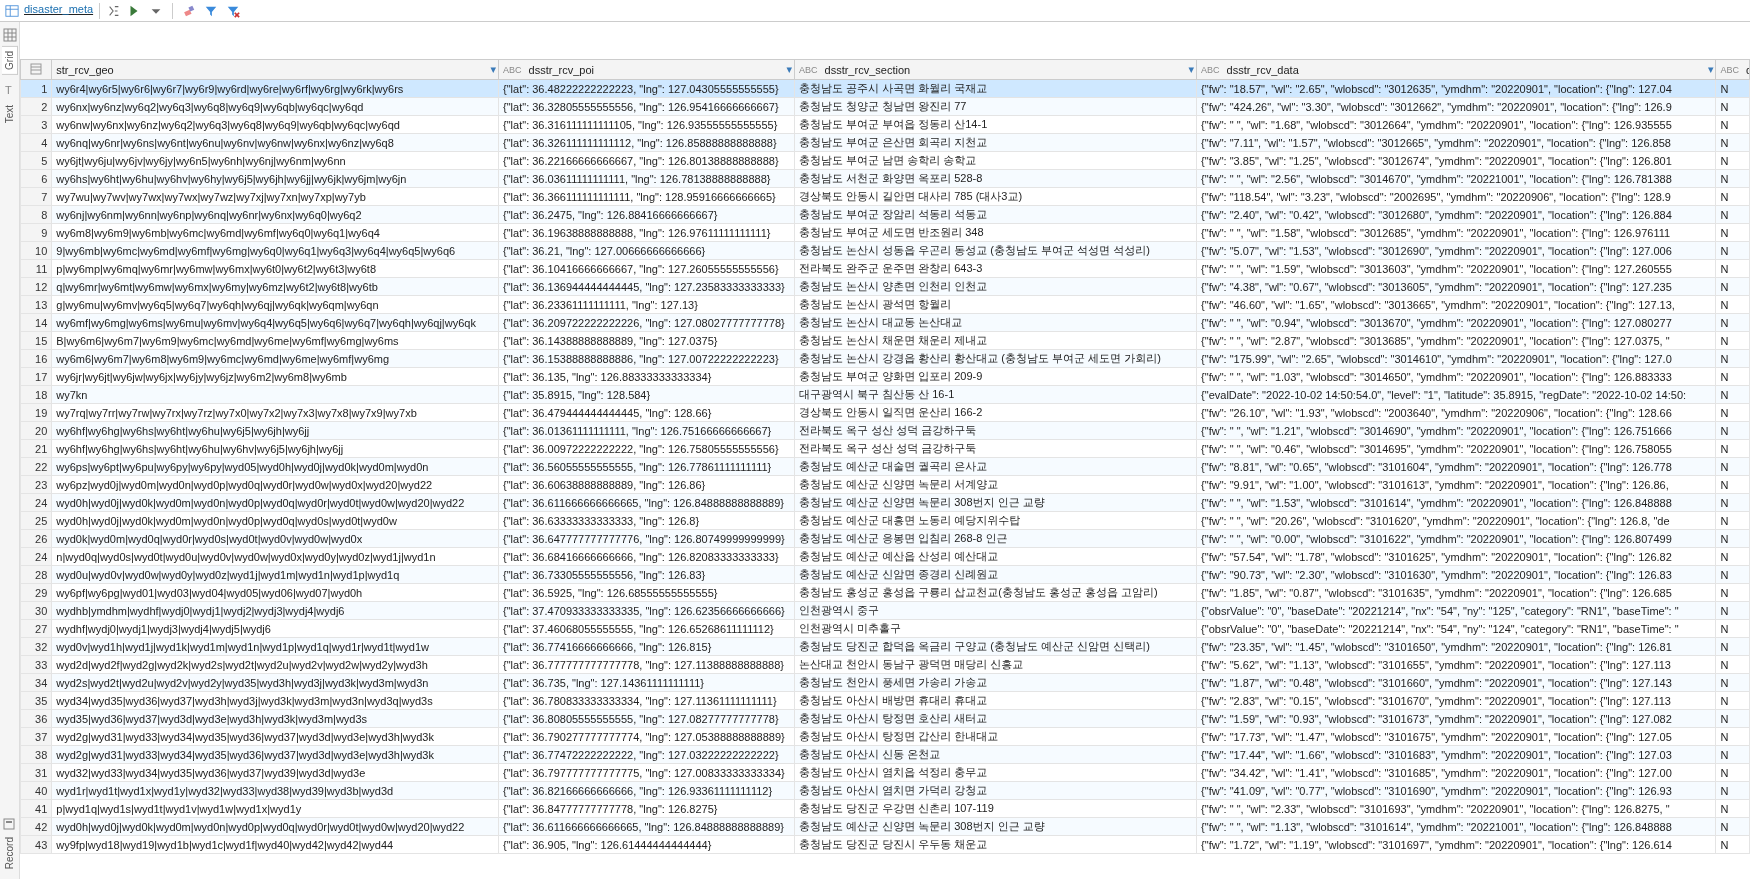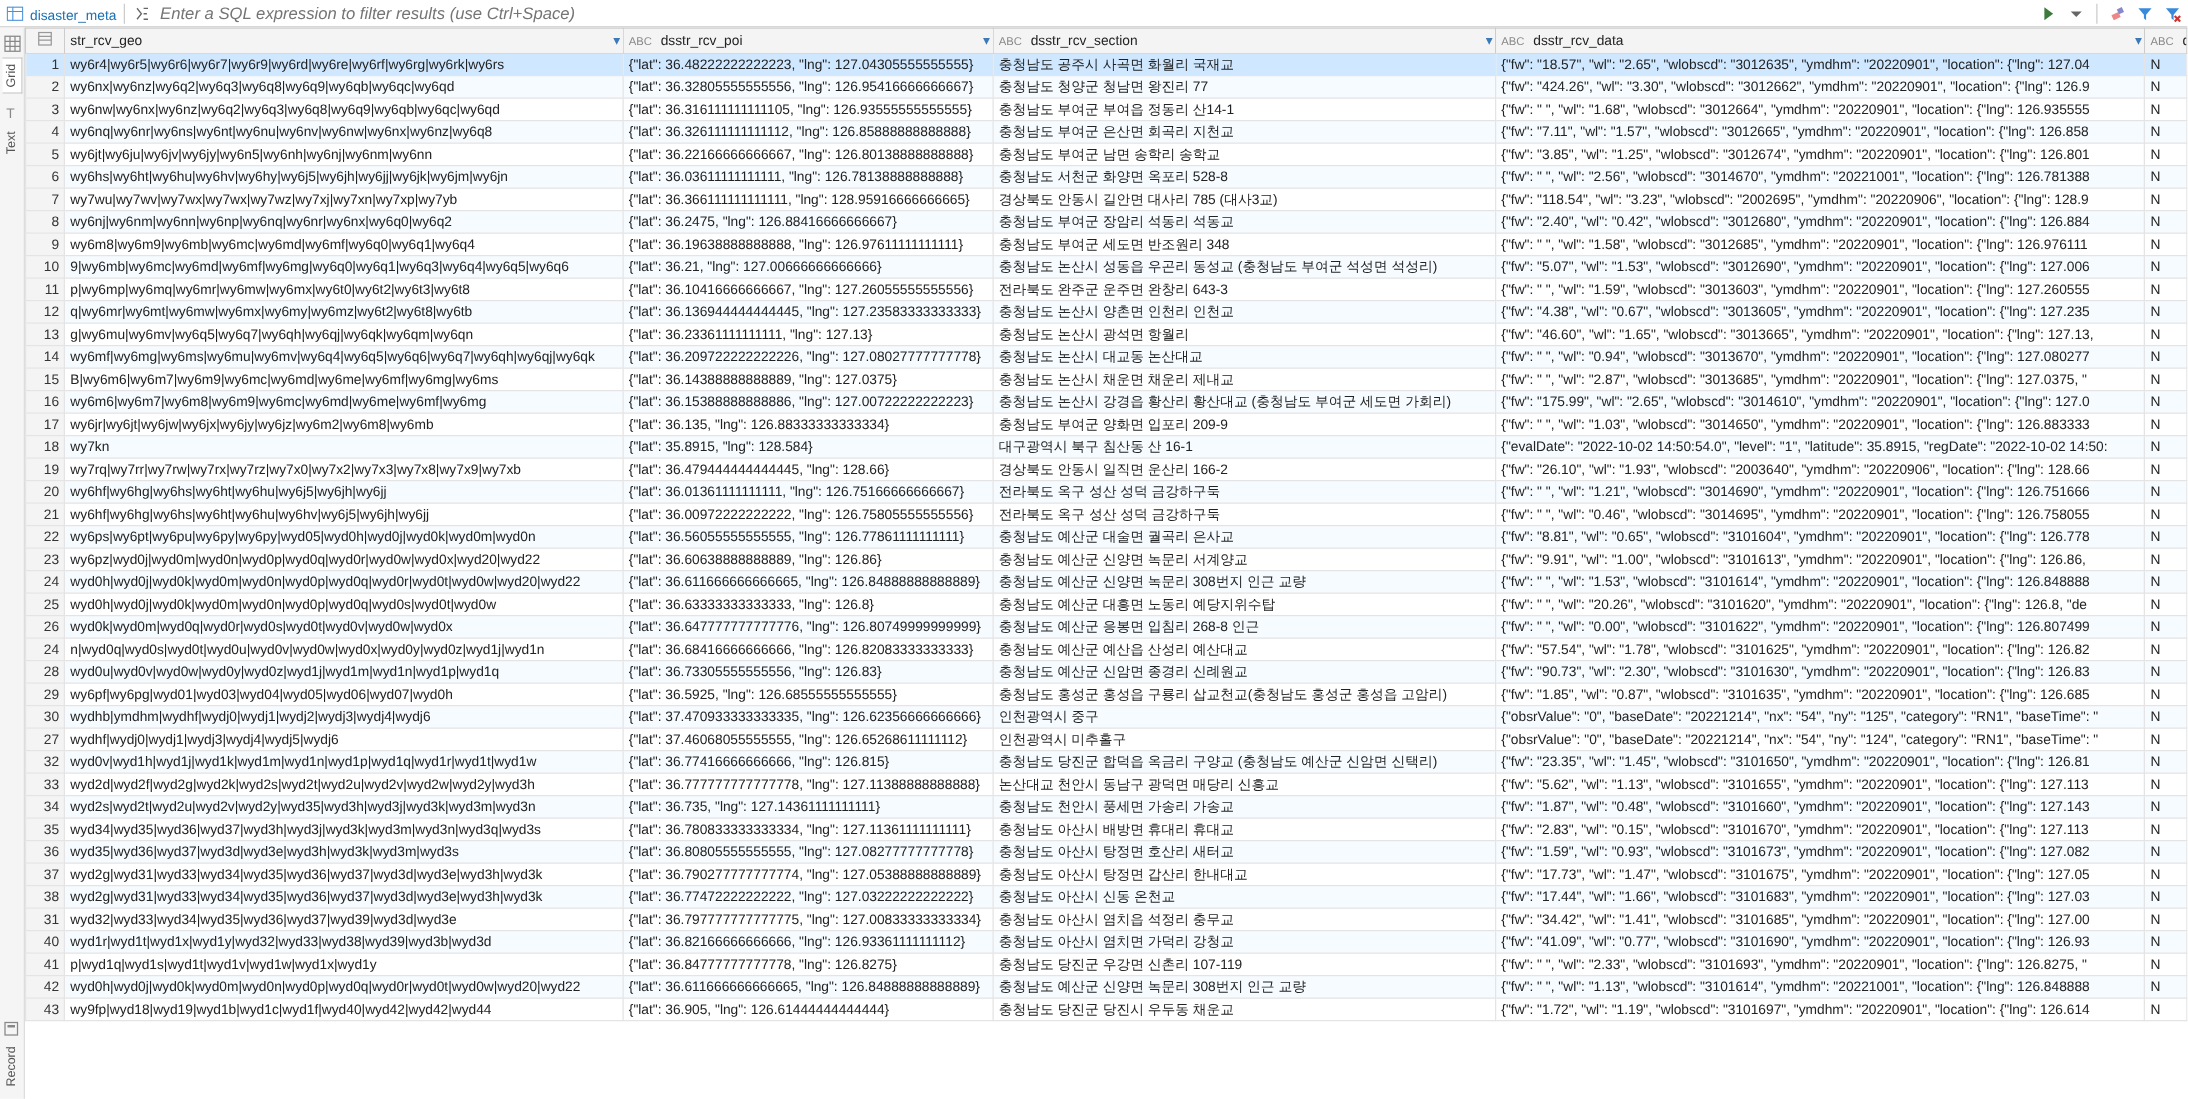--- a/index.html
+++ b/index.html
@@ -1,30 +1,30 @@
 <!DOCTYPE html>
 <html><head>
 <meta charset="utf-8">
 <style>
   * { margin: 0; padding: 0; box-sizing: border-box; }
   html, body { font-family: "Segoe UI", Tahoma, sans-serif; font-size: 11px; color: #222; background: #fff; height: 100%; overflow: hidden; }
   .root { display: flex; flex-direction: column; width: 1750px; height: 879px; }
   .toolbar { display: flex; align-items: center; height: 22px; border-bottom: 1px solid #ccc; padding: 0 4px; gap: 4px; }
-  .tb-left { display: flex; align-items: flex-end; gap: 4px; flex: 0 0 auto; }
+  .tb-left { display: flex; align-items: flex-start; gap: 4px; flex: 0 0 auto; text-decoration: underline; }
   .tb-title { color: #1a6fb0; font-weight: 500; }
   .tb-sep { width: 1px; height: 16px; background: #ccc; margin: 0 2px; }
   .tb-filter { flex: 1; color: #999; font-style: italic; padding-left: 2px; }
   .tb-right { display: flex; align-items: center; gap: 6px; flex: 0 0 auto; }
   .tb-icon { display: inline-flex; align-items: center; justify-content: center; width: 16px; height: 16px; cursor: pointer; }
   .side-tabs { position: absolute; left: 0; top: 22px; width: 20px; display: flex; flex-direction: column; align-items: center; gap: 4px; padding-top: 4px; background: #f5f5f5; border-right: 1px solid #ddd; height: calc(100% - 22px); }
   .side-tab { writing-mode: vertical-rl; transform: rotate(180deg); font-size: 10px; padding: 4px 2px; cursor: pointer; color: #555; }
   .side-tab.active { background: #fff; border: 1px solid #ccc; border-right: none; }
   .side-tabs .bottom { margin-top: auto; margin-bottom: 6px; }
   .grid-wrap { position: absolute; left: 20px; top: 22px; right: 0; bottom: 0; overflow: hidden; }
-  table { border-collapse: collapse; width: 100%; table-layout: fixed; }
+  table { border-collapse: collapse; width: 100%; table-layout: fixed; margin-top: 37px; }
   thead th { background: #f4f4f4; border: 1px solid #ccc; font-weight: normal; text-align: left; padding: 2px 4px; position: relative; height: 20px; white-space: nowrap; overflow: hidden; }
   thead th .dd { position: absolute; right: 2px; top: 3px; color: #3a7ab8; cursor: pointer; }
   thead th.rownum { width: 28px; text-align: center; background: #f4f4f4; }
   tbody td { border: 1px solid #e4e4e4; padding: 1px 4px; white-space: nowrap; overflow: hidden; text-overflow: clip; height: 17px; vertical-align: middle; }
   tbody td.rownum { text-align: right; background: #f4f4f4; padding-right: 4px; color: #333; }
   tbody tr.sel td { background: #cfe8ff !important; }
   tbody tr:nth-child(even) td:not(.rownum) { background: #f6fbff; }
   .ico-type { display: inline-flex; align-items: center; gap: 2px; color: #888; font-size: 9px; margin-right: 4px; }
   .colhead-inner { display: flex; align-items: center; gap: 3px; }
   .svg { width: 14px; height: 14px; }
@@ -43,21 +43,20 @@
           </svg>
       </span>
       <span class="tb-title">disaster_meta</span>
       <span class="tb-sep"></span>
       <span class="tb-icon">
         <svg class="svg" viewBox="0 0 16 16">
             <path d="M3 3 L7 8 L3 13 M9 3 L13 3 M9 8 L12 8 M9 13 L13 13" stroke="#666" fill="none" stroke-width="1.2"></path>
           </svg>
       </span>
     </div>
-    <input type="text" class="tb-filter" style="border: none; outline: none; background: transparent;" placeholder="Enter a SQL expression to filter results (use Ctrl+Space)">
     <div class="tb-right">
       <span class="tb-icon">
           <svg class="svg" viewBox="0 0 16 16">
             <polygon points="4,2 12,8 4,14" fill="#3a7a3a"></polygon>
           </svg>
         </span>
       <span class="tb-icon">
           <svg class="svg" viewBox="0 0 16 16">
             <polygon points="3,6 8,11 13,6" fill="#666"></polygon>
           </svg>

